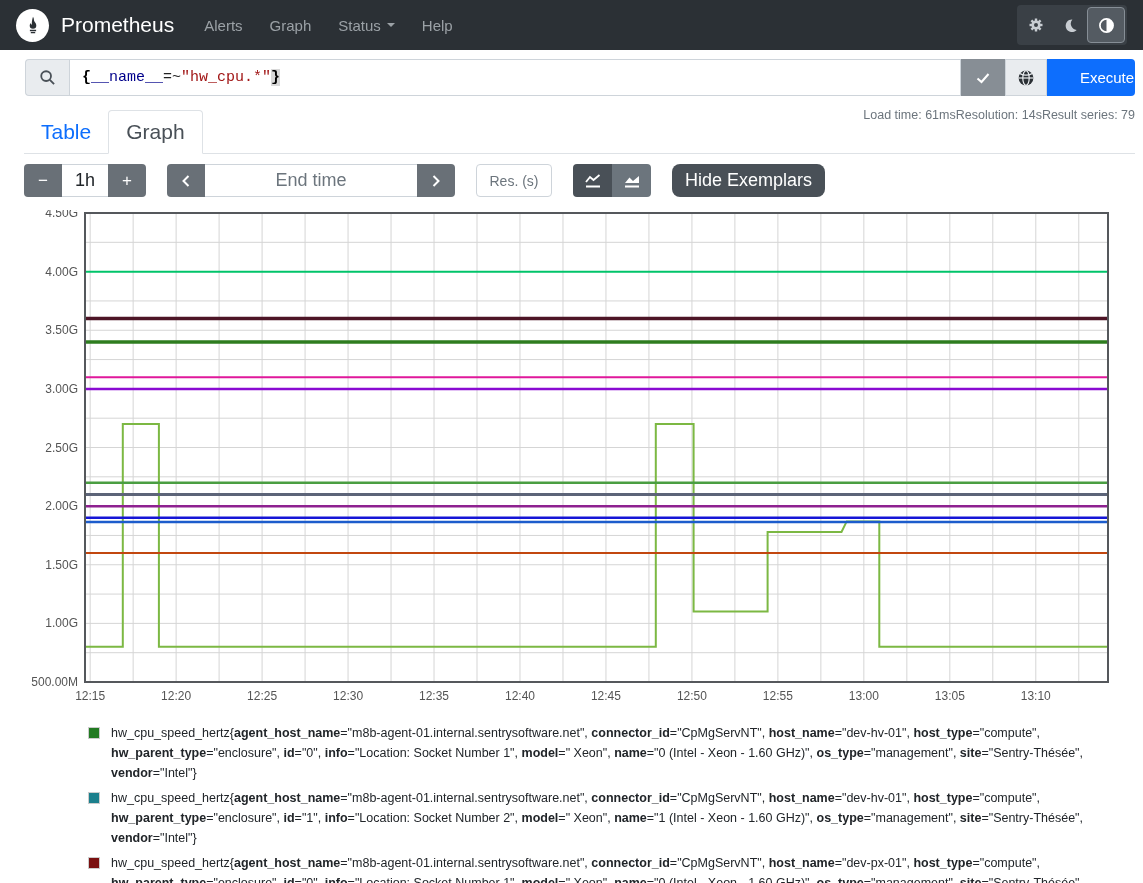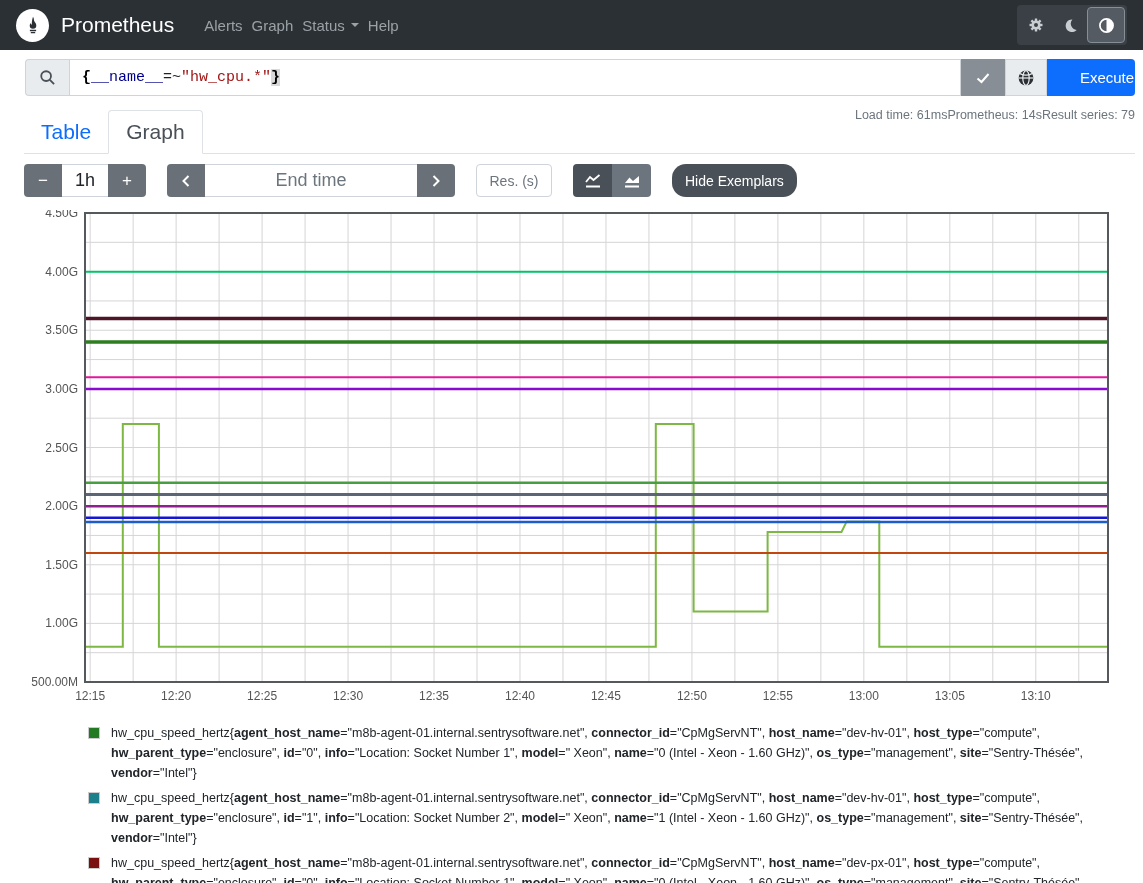--- a/index.html
+++ b/index.html
@@ -3,21 +3,21 @@
 <meta charset="utf-8">
 <style>
   * { box-sizing: border-box; margin: 0; padding: 0; }
   html,body { width:1143px; height:883px; overflow:hidden; background:#fff;
               font-family:"Liberation Sans", sans-serif; }
 
   
   .navbar { height:50px; background:#2b3035; display:flex; align-items:center; padding:0 16px; }
   .brand { display:flex; align-items:center; gap:12px; color:#fff; font-size:21px; margin-right:30px; cursor:pointer; }
   .logo { width:33px; height:33px; border-radius:50%; background:#fff; display:flex; align-items:center; justify-content:center; }
-  .nav-items { display:flex; align-items:center; gap:9px; }
+  .nav-items { display:flex; align-items:center; gap:27px; }
   .nav-link { color:#9ba1a6; font-size:15px; cursor:pointer; display:flex; align-items:center; gap:6px; }
   .caret { width:0; height:0; border-left:4px solid transparent; border-right:4px solid transparent; border-top:4px solid #9ba1a6; }
   .theme-group { margin-left:auto; background:#3a4046; border-radius:4px; display:flex; align-items:center; padding:2px; }
   .theme-btn { width:34px; height:30px; display:flex; align-items:center; justify-content:center; border-radius:4px; cursor:pointer; }
   .theme-btn.active { background:#545b62; border:1px solid #868e96; height:36px; width:38px; }
 
   
   .query-row { display:flex; margin:9px 8px 0 25px; height:37px; }
   .q-addon { width:44px; background:#e9ecef; border:1px solid #ced4da; border-right:none;
              border-radius:4px 0 0 4px; display:flex; align-items:center; justify-content:center; }
@@ -52,22 +52,22 @@
                font-size:18px; color:#212529; font-family:"Liberation Sans",sans-serif; outline:none; }
   .in-range { width:46px; }
   .in-end { width:212px; }
   .in-res { width:76px; height:33px; border:1px solid #ced4da !important; border-radius:4px; text-align:center;
             font-size:14px; font-family:"Liberation Sans",sans-serif; outline:none; }
   input::placeholder { color:#6c757d; opacity:1; }
   .toggle-grp { display:flex; height:33px; border-radius:4px; overflow:hidden; }
   .tgl { width:39px; display:flex; align-items:center; justify-content:center; cursor:pointer; }
   .tgl.sel { background:#495057; }
   .tgl.unsel { background:#6c757d; }
-  .btn-dark { height:33px; background:#495057; color:#fff; border:none; border-radius:14px; padding:0 13px;
-              font-size:14px; font-family:"Liberation Sans",sans-serif; cursor:pointer; }
+  .btn-dark { height:33px; background:#495057; color:#fff; border:none; border-radius:8px; padding:0 13px;
+              font-size:18px; font-family:"Liberation Sans",sans-serif; cursor:pointer; }
 
   
   #chart-svg { display:block; margin-top:13px; }
   .tick-y { font-size:12px; fill:#545454; font-family:"Liberation Sans",sans-serif; }
   .tick-x { font-size:12px; fill:#545454; font-family:"Liberation Sans",sans-serif; }
 
   
   .legend { margin:16px 20px 0 88px; }
   .legend-item { position:relative; padding-left:23px; margin-bottom:5px; font-size:12.5px;
                  line-height:20px; color:#212529; cursor:pointer; }
@@ -149,21 +149,21 @@
     </svg>
   </span>
   <button class="q-exec">Execute</button>
 </div>
 
 <div class="tabs-row">
   <div class="tab inactive">Table</div>
   <div class="tab active">Graph</div>
   <div class="stats">
     <span>Load time: 61ms</span>
-    <span>Prometheus: 14s</span>
+    <span>Resolution: 14s</span>
     <span>Result series: 79</span>
   </div>
 </div>
 
 <div class="controls">
   <div class="grp">
     <button class="btn-gray">−</button>
     <input class="in-range" value="1h" style="">
     <button class="btn-gray">+</button>
   </div>

